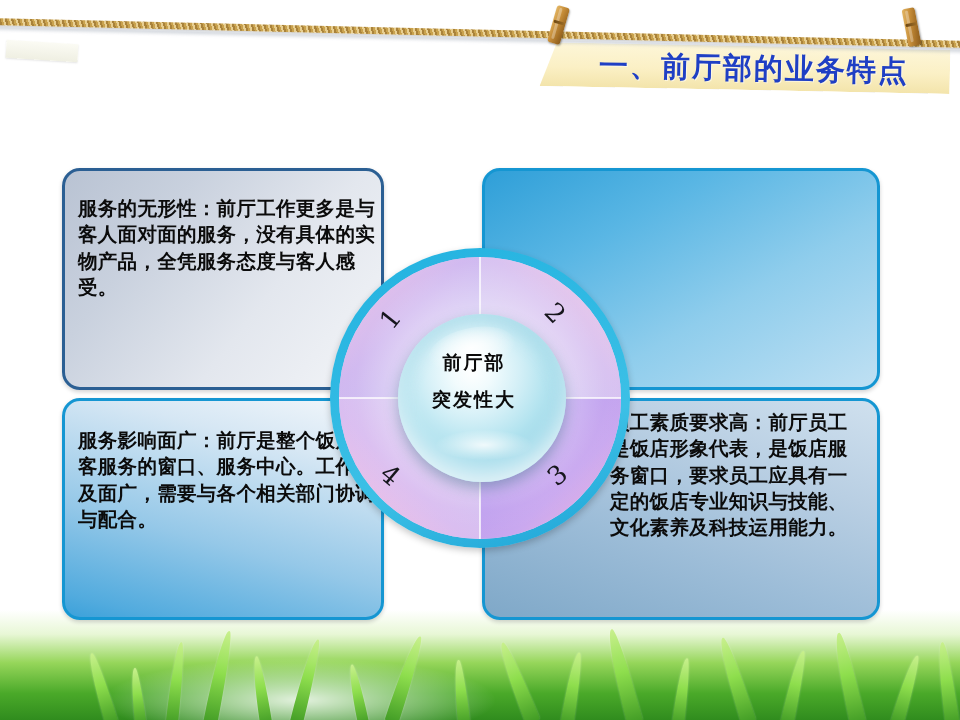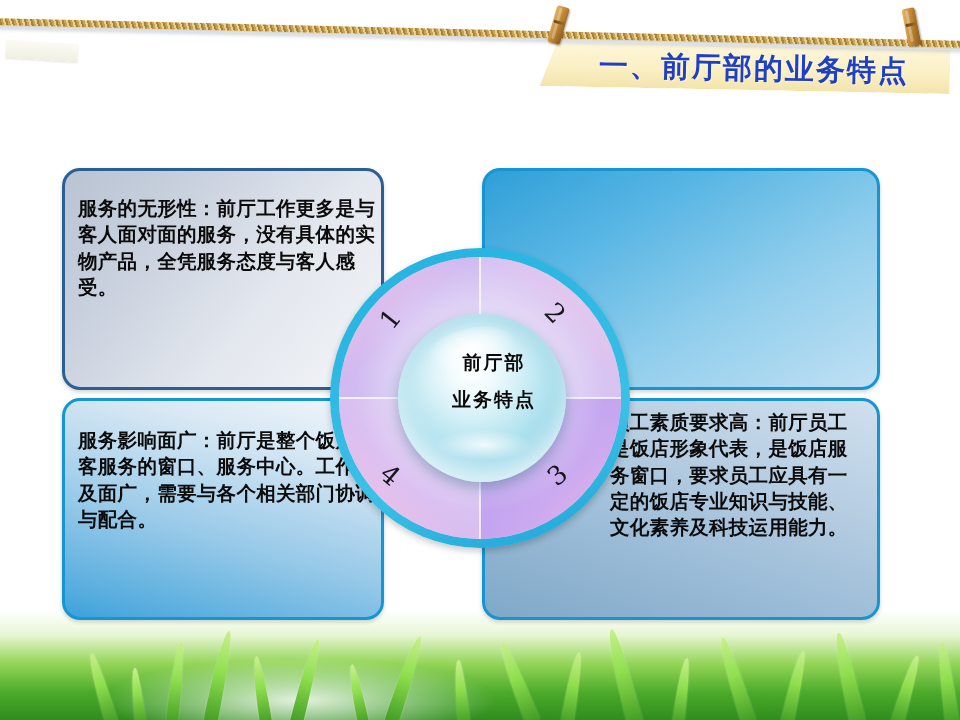--- a/index.html
+++ b/index.html
@@ -286,21 +286,21 @@
   }
   .sphere-hi2 {
     position: absolute;
     left: 38px; top: 116px;
     width: 96px; height: 30px;
     border-radius: 50%;
     background: radial-gradient(ellipse at 50% 50%, rgba(255,255,255,0.80), rgba(255,255,255,0.0) 72%);
   }
   .center-label {
     position: absolute;
-    left: 80px; top: 96px;
+    left: 60px; top: 96px;
     width: 168px;
     text-align: center;
     color: #0a0a0a;
     font-size: 19px;
     font-weight: bold;
     letter-spacing: 2px;
     line-height: 1.95;
     z-index: 12;
     font-family: "DejaVu Serif", "Liberation Serif", serif;
   }
@@ -359,21 +359,21 @@
     <div class="num" id="num-2">2</div>
     <div class="num" id="num-3">3</div>
     <div class="num" id="num-4">4</div>
 
     <div class="sphere">
       <div class="sphere-hi"></div>
       <div class="sphere-hi2"></div>
     </div>
     <div class="center-label">
       <div>前厅部</div>
-      <div>业务特点</div>
+      <div>突发性大</div>
     </div>
   </div>
 
   <div class="grass">
     <div class="grass-base"></div>
     <div class="grass-blur"></div>
     <div class="blade" style="left:95px;  width:13px; height:74px; transform:rotate(-17deg);"></div>
     <div class="blade" style="left:132px; width:11px; height:58px; transform:rotate(-7deg);"></div>
     <div class="blade" style="left:170px; width:12px; height:84px; transform:rotate(6deg);"></div>
     <div class="blade" style="left:212px; width:14px; height:96px; transform:rotate(11deg);"></div>

